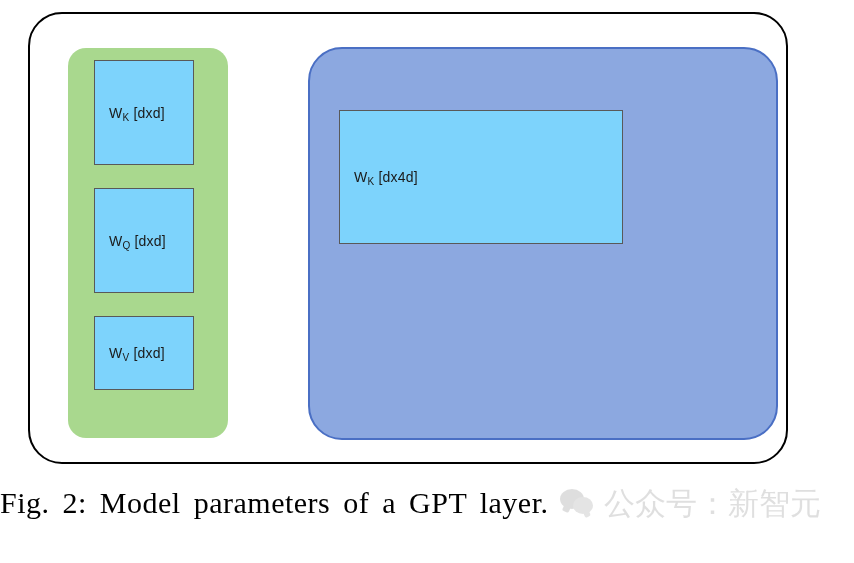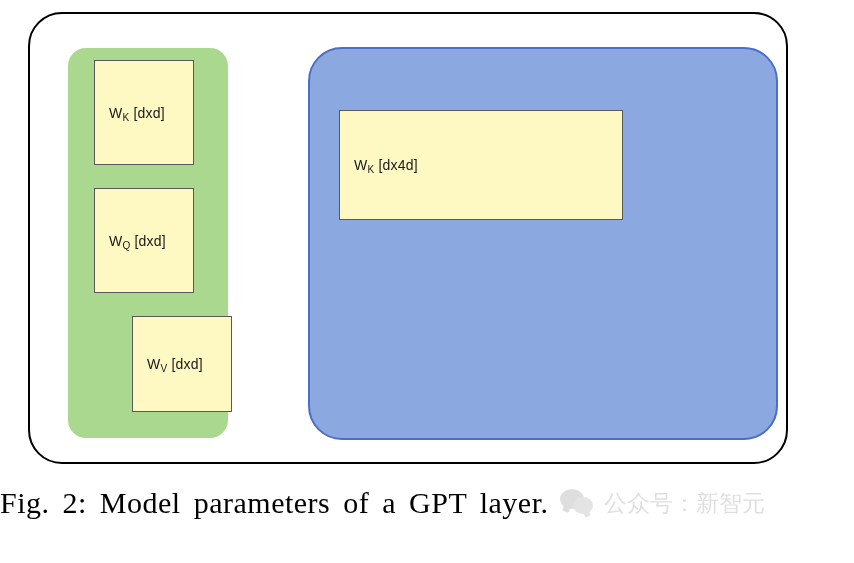--- a/index.html
+++ b/index.html
@@ -54,21 +54,21 @@
     height: 393px;
     background: #8ca8e0;
     border: 2px solid #4a6fc4;
     border-radius: 34px;
     box-sizing: border-box;
   }
 
   
   .matrix-box {
     position: absolute;
-    background: #fef9c3;
+    background: #7dd3fc;
     border: 1.5px solid #595959;
     box-sizing: border-box;
     padding-left: 48px;
   }
   .matrix-label {
     position: absolute;
     left: 14px;
     top: 50%;
     transform: translateY(-50%);
     font-family: "Liberation Sans", sans-serif;
@@ -81,23 +81,23 @@
     font-size: 10px;
     vertical-align: baseline;
     position: relative;
     top: 3px;
     left: 0px;
   }
 
   
   #box-wk-dxd { left: 94px;  top: 60px;  width: 100px; height: 105px; }
   #box-wq-dxd { left: 94px;  top: 188px; width: 100px; height: 105px; text-align: right; }
-  #box-wv-dxd { left: 94px;  top: 316px; width: 100px; height: 96px; margin-left: 38px; }
-
-  #box-wk-dx4d { left: 339px; top: 110px; width: 284px; height: 110px; }
+  #box-wv-dxd { left: 94px;  top: 316px; width: 100px; height: 74px; }
+
+  #box-wk-dx4d { left: 339px; top: 110px; width: 284px; height: 134px; }
   #box-wk-4dxd { left: 646px; top: 110px; width: 97px;  height: 313px; }
 
   
   .caption {
     position: absolute;
     left: 0;
     top: 486px;
     width: 854px;
     text-align: left;
     font-family: "Liberation Serif", serif;
@@ -149,21 +149,21 @@
     content: "";
     position: absolute;
     right: 3px; bottom: -3px;
     width: 6px; height: 6px;
     background: #adadad;
     border-radius: 2px;
     transform: rotate(-25deg);
   }
   .watermark-text {
     font-family: "DejaVu Sans", sans-serif;
-    font-size: 23px;
+    font-size: 31px;
     color: #9e9e9e;
     white-space: nowrap;
     line-height: 1;
   }
 </style>
 </head>
 <body>
 
 <div id="figure-root">
 

